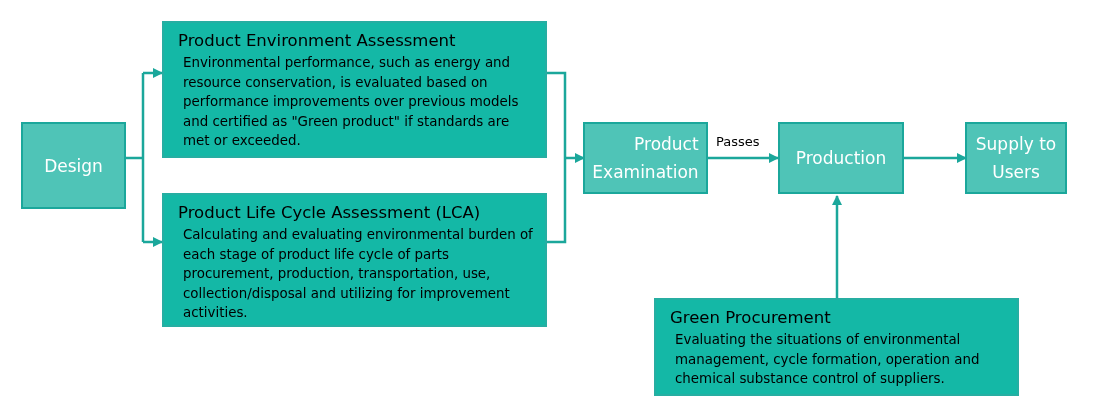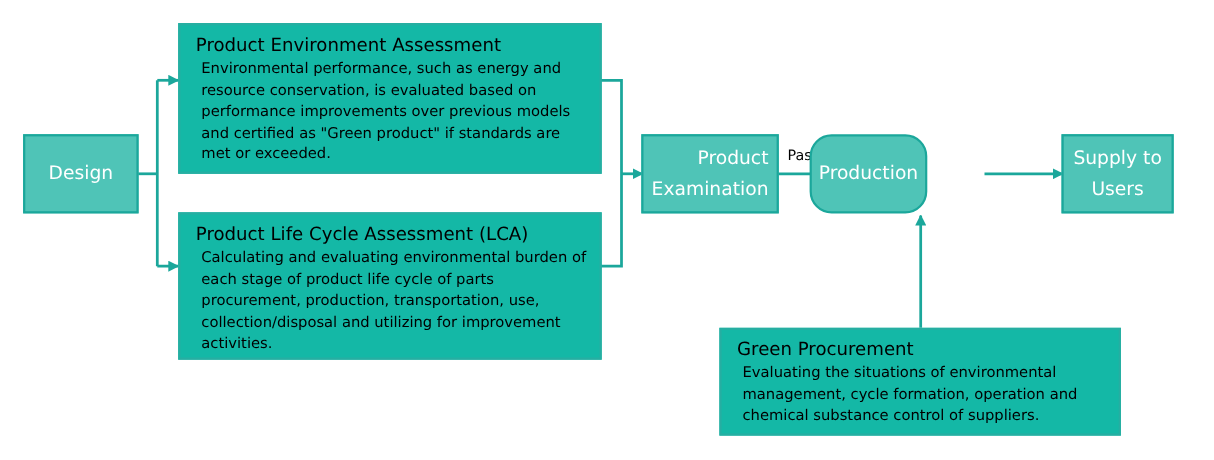--- a/index.html
+++ b/index.html
@@ -40,42 +40,42 @@
       <path d="M565,158 L584,158" marker-end="url(#arr)"></path>
 
       <path d="M707,158 L778,158" marker-end="url(#arr)"></path>
 
       <path d="M895,158 L966,158" marker-end="url(#arr)"></path>
 
       <path d="M837,298 L837,196" marker-end="url(#arr)"></path>
     </g>
   </svg>
 
-  <div class="node" style="left:21px; top:122px; width:105px; height:72px;">
+  <div class="node" style="left:21px; top:122px; width:105px; height:87px;">
     <span>Design</span>
   </div>
 
   <div class="panel" style="left:162px; top:21px; width:385px; height:137px;">
     <div class="ptitle">Product Environment Assessment</div>
     <div class="pbody">Environmental performance, such as energy and resource conservation, is evaluated based on performance improvements over previous models and certified as "Green product" if standards are met or exceeded.</div>
   </div>
 
   <div class="panel" style="left:162px; top:193px; width:385px; height:134px;">
     <div class="ptitle">Product Life Cycle Assessment (LCA)</div>
     <div class="pbody">Calculating and evaluating environmental burden of each stage of product life cycle of parts procurement, production, transportation, use, collection/disposal and utilizing for improvement activities.</div>
   </div>
 
   <div class="node" style="left:583px; top:122px; width:125px; height:72px;text-align:right;">
     <span>Product
 Examination</span>
   </div>
 
   <div class="edge-label" style="left:716px; top:134px;">Passes</div>
 
-  <div class="node" style="left:736px; top:122px; width:107px; height:72px;border-radius:20px;">
+  <div class="node" style="left:778px; top:122px; width:126px; height:72px;">
     <span>Production</span>
   </div>
 
   <div class="node" style="left:965px; top:122px; width:102px; height:72px;">
     <span>Supply to
 Users</span>
   </div>
 
   <div class="panel" style="left:654px; top:298px; width:365px; height:98px;">
     <div class="ptitle">Green Procurement</div>

